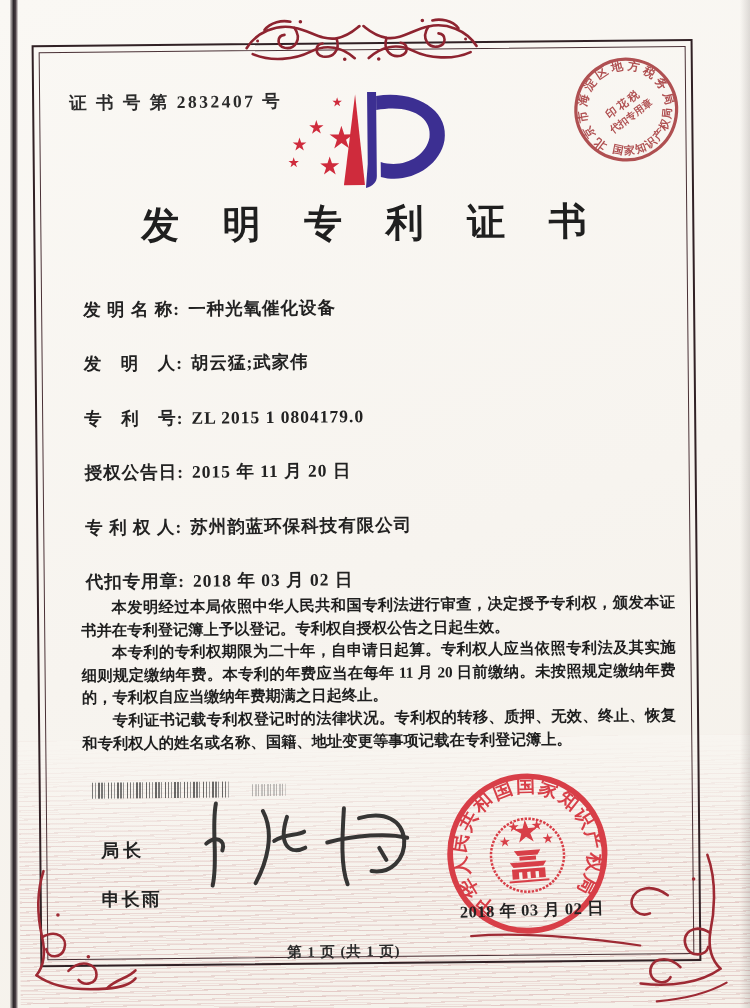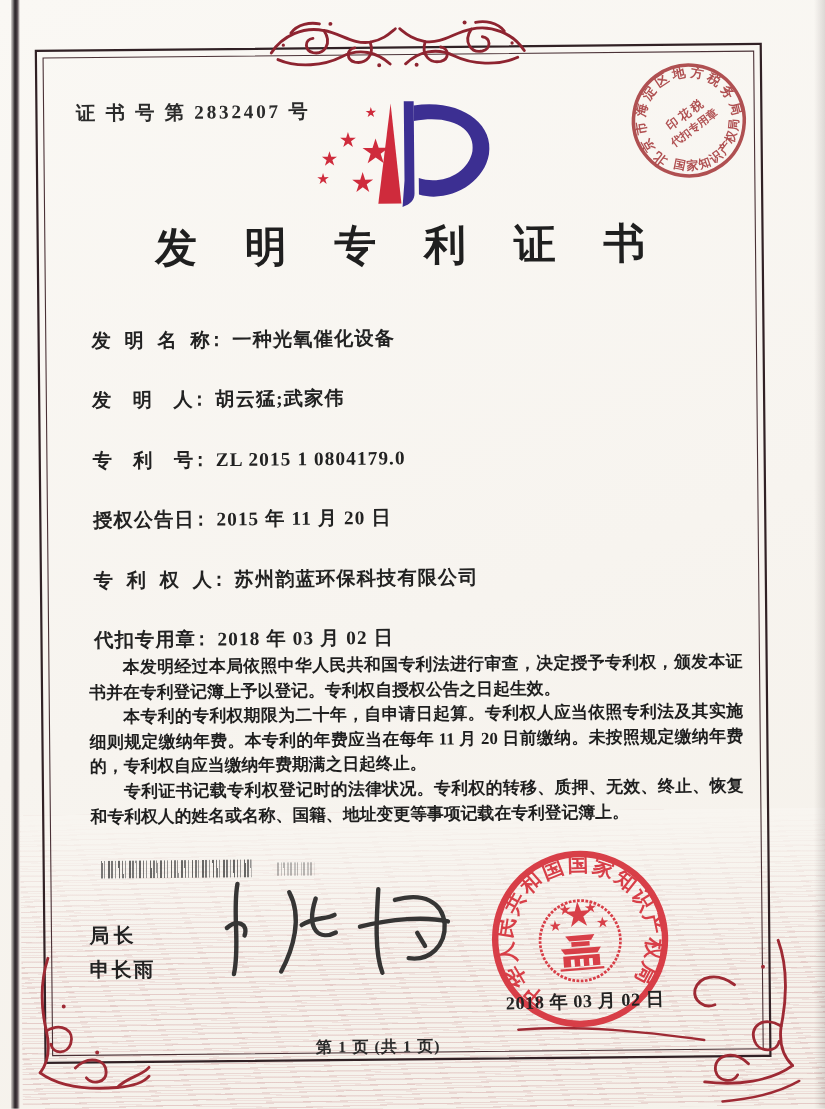--- a/index.html
+++ b/index.html
@@ -32,35 +32,35 @@
   .cert-number{position:absolute;left:73px;top:88px;font-size:17.5px;font-weight:700;
     color:#2b2b2b;letter-spacing:2.5px;z-index:3;}
 
   .logo{position:absolute;left:280px;top:86px;z-index:3;}
 
   .title{position:absolute;left:36px;right:53px;top:198px;text-align:center;
     font-size:38px;font-weight:700;color:#1f1f1f;letter-spacing:17px;text-indent:17px;z-index:3;}
 
   .fields{position:absolute;left:85px;top:280px;right:90px;z-index:3;}
   .field-row{height:54.4px;line-height:54.4px;font-size:17.5px;font-weight:600;color:#222;white-space:nowrap;}
-  .field-row .lbl{letter-spacing:1px;margin-right:8px;font-family:Liberation Mono, monospace;}
+  .field-row .lbl{letter-spacing:1px;margin-right:8px;}
   .field-row .val{letter-spacing:1px;}
 
   .body-text{position:absolute;left:80px;top:594px;width:594px;z-index:3;
     font-size:15.3px;line-height:22.6px;color:#1e1e1e;text-align:justify;font-weight:600;}
   .body-text p{margin:0;text-indent:2em;}
 
   .barcode{position:absolute;left:89px;top:780px;width:137px;height:16px;opacity:.72;z-index:2;
     background:repeating-linear-gradient(90deg,#474747 0 1.5px,transparent 1.5px 3px,#6d6d6d 3px 4px,transparent 4px 6.5px,#303030 6.5px 8px,transparent 8px 9.5px);}
   .barcode-sub{position:absolute;left:249px;top:783px;width:34px;height:12px;opacity:.4;z-index:2;
     background:repeating-linear-gradient(90deg,#555 0 1.5px,transparent 1.5px 3.5px,#777 3.5px 5px,transparent 5px 6px);}
 
-  .signer{position:absolute;left:78px;top:836px;z-index:3;font-weight:700;color:#222;}
+  .signer{position:absolute;left:98px;top:836px;z-index:3;font-weight:700;color:#222;}
   .signer .role{font-size:18px;letter-spacing:4px;}
-  .signer .name{font-size:18px;letter-spacing:2px;margin-top:7px;}
+  .signer .name{font-size:18px;letter-spacing:2px;margin-top:25px;}
   .signature{position:absolute;left:175px;top:788px;z-index:4;}
 
   .seal{position:absolute;left:441px;top:772px;z-index:4;opacity:.93;}
   .seal-date{position:absolute;left:456px;top:901px;z-index:5;font-size:16.5px;font-weight:700;
     color:#232323;letter-spacing:.5px;transform:rotate(-1.2deg);}
 
   .tax-stamp{position:absolute;left:573px;top:55px;z-index:4;opacity:.88;}
 
   .footer{position:absolute;left:283px;top:942px;font-size:14.5px;font-weight:600;color:#2a2a2a;
     letter-spacing:1px;z-index:3;}

